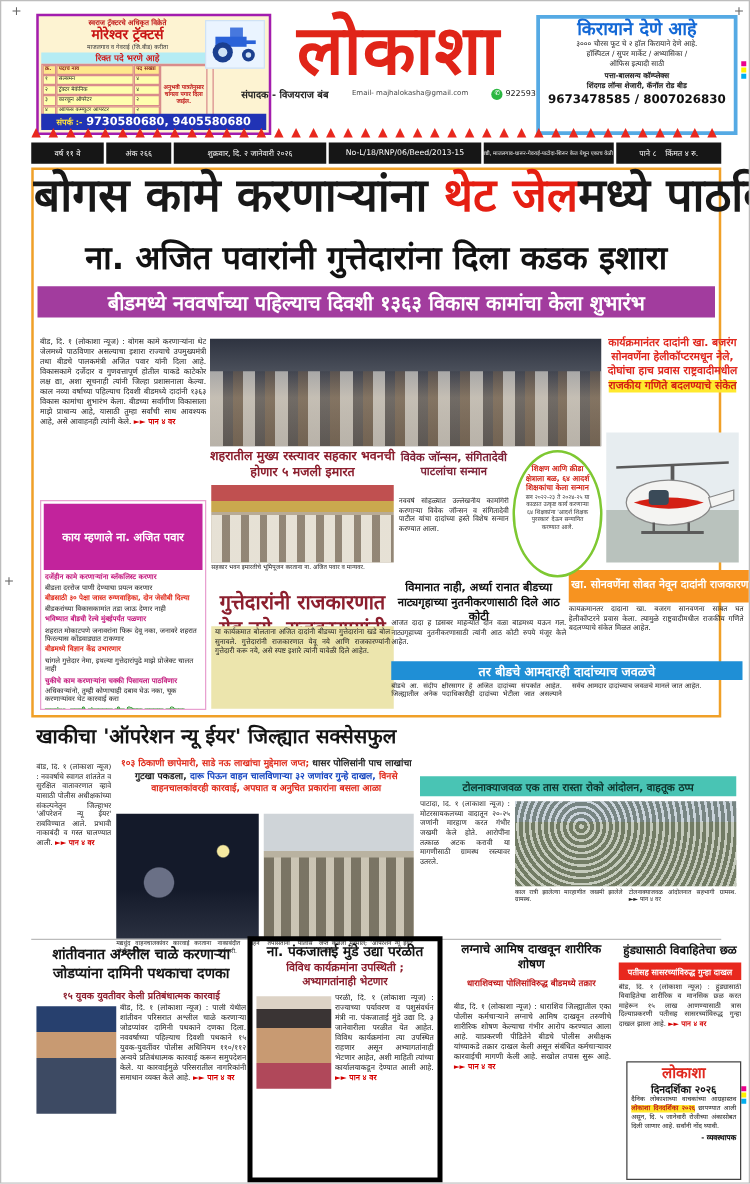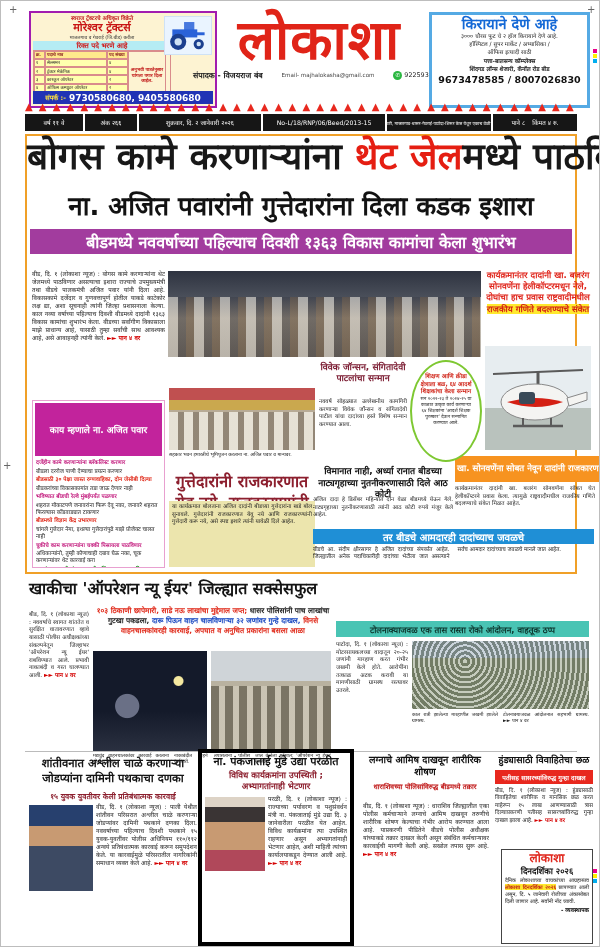--- a/index.html
+++ b/index.html
@@ -275,20 +275,21 @@
         <path d="M22 56 q28 -8 56 0 q-28 10 -56 0" fill="#d42014"></path>
         <rect x="34" y="46" width="16" height="12" rx="3" fill="#3a4a58"></rect>
         <line x1="28" y1="80" x2="78" y2="80" stroke="#5a5a5a" stroke-width="2.5"></line>
         <line x1="38" y1="72" x2="38" y2="80" stroke="#5a5a5a" stroke-width="2"></line>
         <line x1="66" y1="72" x2="66" y2="80" stroke="#5a5a5a" stroke-width="2"></line>
       </svg>
     </div>
     <div class="abs sona">खा. सोनवणेंना सोबत नेवून दादांनी राजकारण साधले</div>
     <div class="abs sona-body body-txt" style="font-size:5.8px;">कार्यक्रमानंतर दादांनी खा. बजरंग सोनवणेंना सोबत घेत हेलीकॉप्टरने प्रवास केला. त्यामुळे राष्ट्रवादीमधील राजकीय गणिते बदलण्याचे संकेत मिळत आहेत.</div>
 
+    <div class="abs colB-h1">शहरातील मुख्य रस्त्यावर सहकार भवनची होणार ५ मजली इमारत</div>
     <div class="ph ph-inaug">
         <div class="ppl"></div>
       </div>
     <div class="abs colB-cap cap">सहकार भवन इमारतीचे भूमिपूजन करताना ना. अजित पवार व मान्यवर.</div>
     <div class="abs colB-h2">गुत्तेदारांनी राजकारणात येवू नये, राजकारण्यांनी गुत्तेदारी करू नये</div>
     <div class="abs gut-body body-txt" style="font-size:5.7px;">या कार्यक्रमात बोलताना अजित दादांनी बीडच्या गुत्तेदारांना खडे बोल सुनावले. गुत्तेदारांनी राजकारणात येवू नये आणि राजकारण्यांनी गुत्तेदारी करू नये, असे स्पष्ट इशारे त्यांनी यावेळी दिले आहेत.</div>
 
     <div class="abs vivek-h">विवेक जॉन्सन, संगितादेवी पाटलांचा सन्मान</div>
     <div class="abs vivek-body body-txt" style="font-size:5.7px;">नववर्ष सोहळ्यात उल्लेखनीय कामगिरी करणाऱ्या विवेक जॉन्सन व संगितादेवी पाटील यांचा दादांच्या हस्ते विशेष सन्मान करण्यात आला.</div>
     <div class="abs circle">

